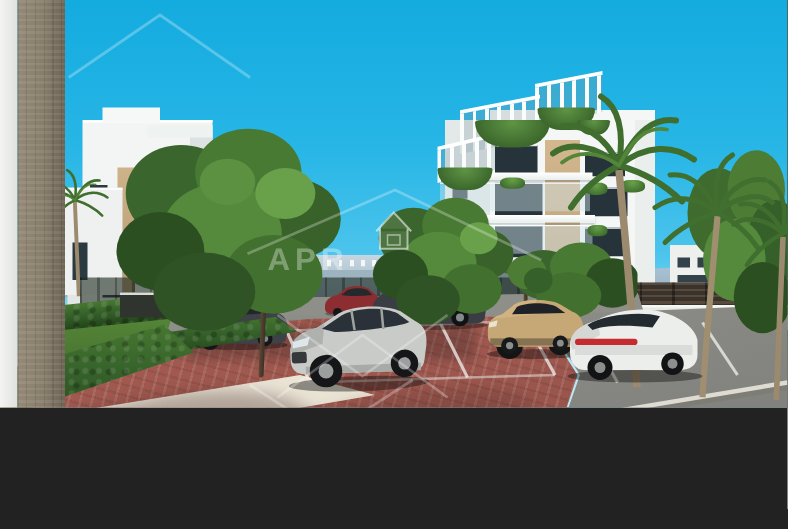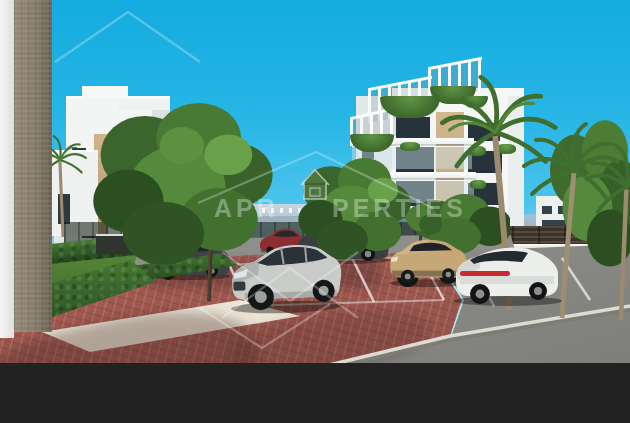--- a/index.html
+++ b/index.html
@@ -1,16 +1,16 @@
 <!DOCTYPE html>
 <html><head>
 <meta charset="utf-8">
 <style>
   html,body{margin:0;padding:0;background:#222;}
-  .stage{position:relative;width:630px;height:363px;overflow:hidden;margin:0 auto;
+  .stage{position:relative;width:630px;height:326px;overflow:hidden;margin:0 auto;
          font-family:"Liberation Sans",sans-serif;}
   .ab{position:absolute;}
 
   
   .sky{left:0;top:0;width:630px;height:423px;
        background:linear-gradient(180deg,#14abdf 0%,#27b6e6 28%,#4cc4ec 48%,#8ad8f2 60%,#b9e7f6 68%,#c9ecf7 100%);}
   .mountains{left:34px;top:198px;width:596px;height:40px;background:linear-gradient(180deg,#b9cbdb,#99afc0);
        clip-path:polygon(0 62%,7% 30%,18% 55%,33% 22%,48% 50%,63% 18%,79% 44%,100% 30%,100% 100%,0 100%);opacity:.95;}
   .marina{left:186px;top:204px;width:128px;height:20px;background:linear-gradient(180deg,#c6d6e0,#aec3cf);}
   .boats{left:4px;top:4px;width:118px;height:5px;
@@ -475,16 +475,15 @@
         <polyline points="222,252 290,301 358,252"></polyline>
         <polyline points="222,318 290,268 358,318"></polyline>
         <polyline points="200,308 262,348 330,304"></polyline>
       </g>
       <g transform="translate(300,168)">
         <path d="M1 17 L15 2 L29 17 M4 15 V31 H26 V15" fill="rgba(255,255,255,.10)" stroke="rgba(255,255,255,.55)" stroke-width="1.6"></path>
         <rect x="10" y="20" width="10" height="8" fill="none" stroke="rgba(255,255,255,.5)" stroke-width="1.2"></rect>
       </g>
     </svg>
     <div class="wm-text wm-left">APR</div>
-    <div class="wm-text wm-right">PERTIES</div>
   </div>
 
 </div>
 
 </body></html>

